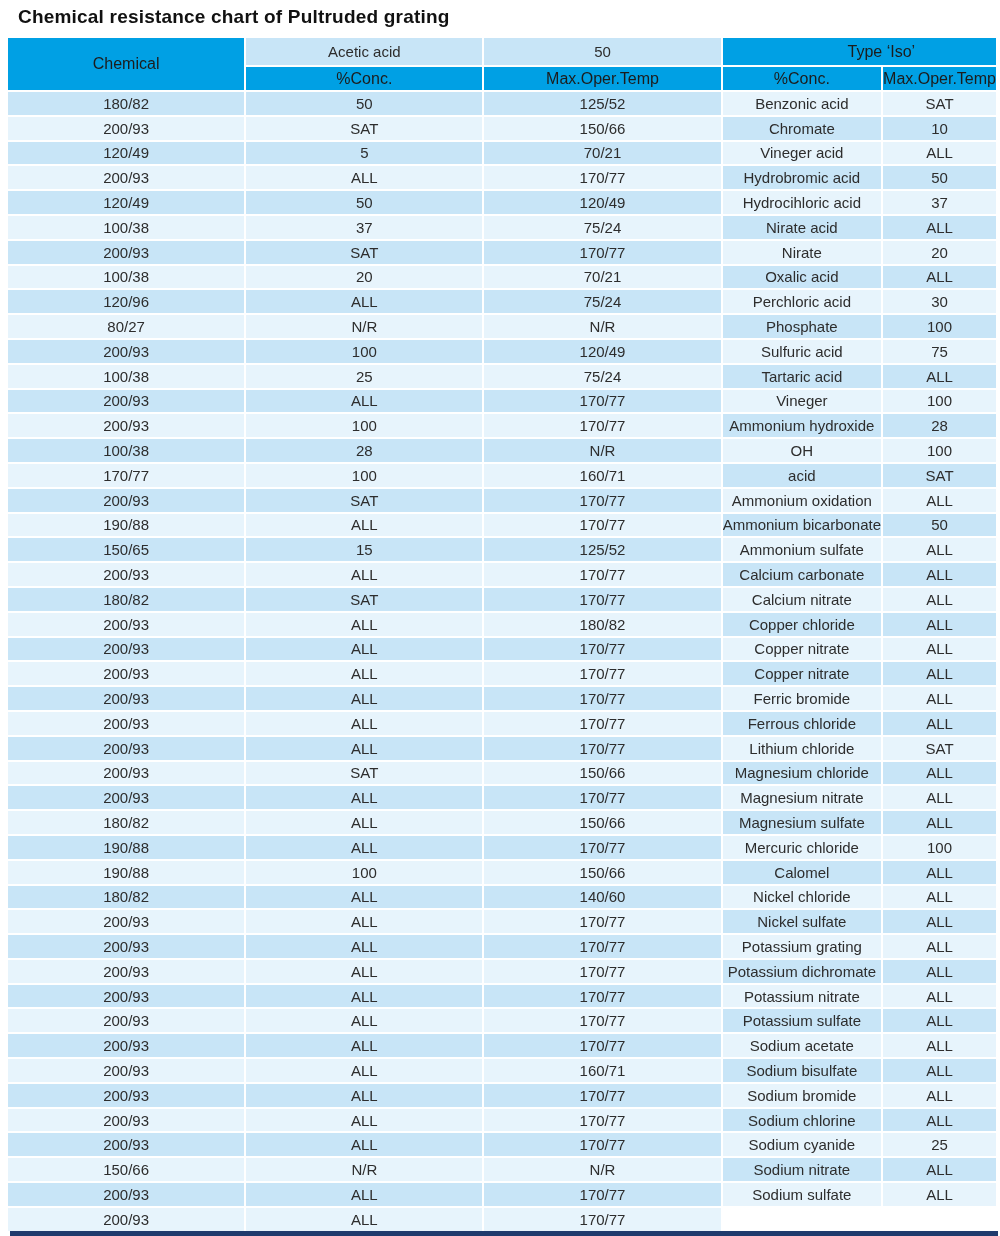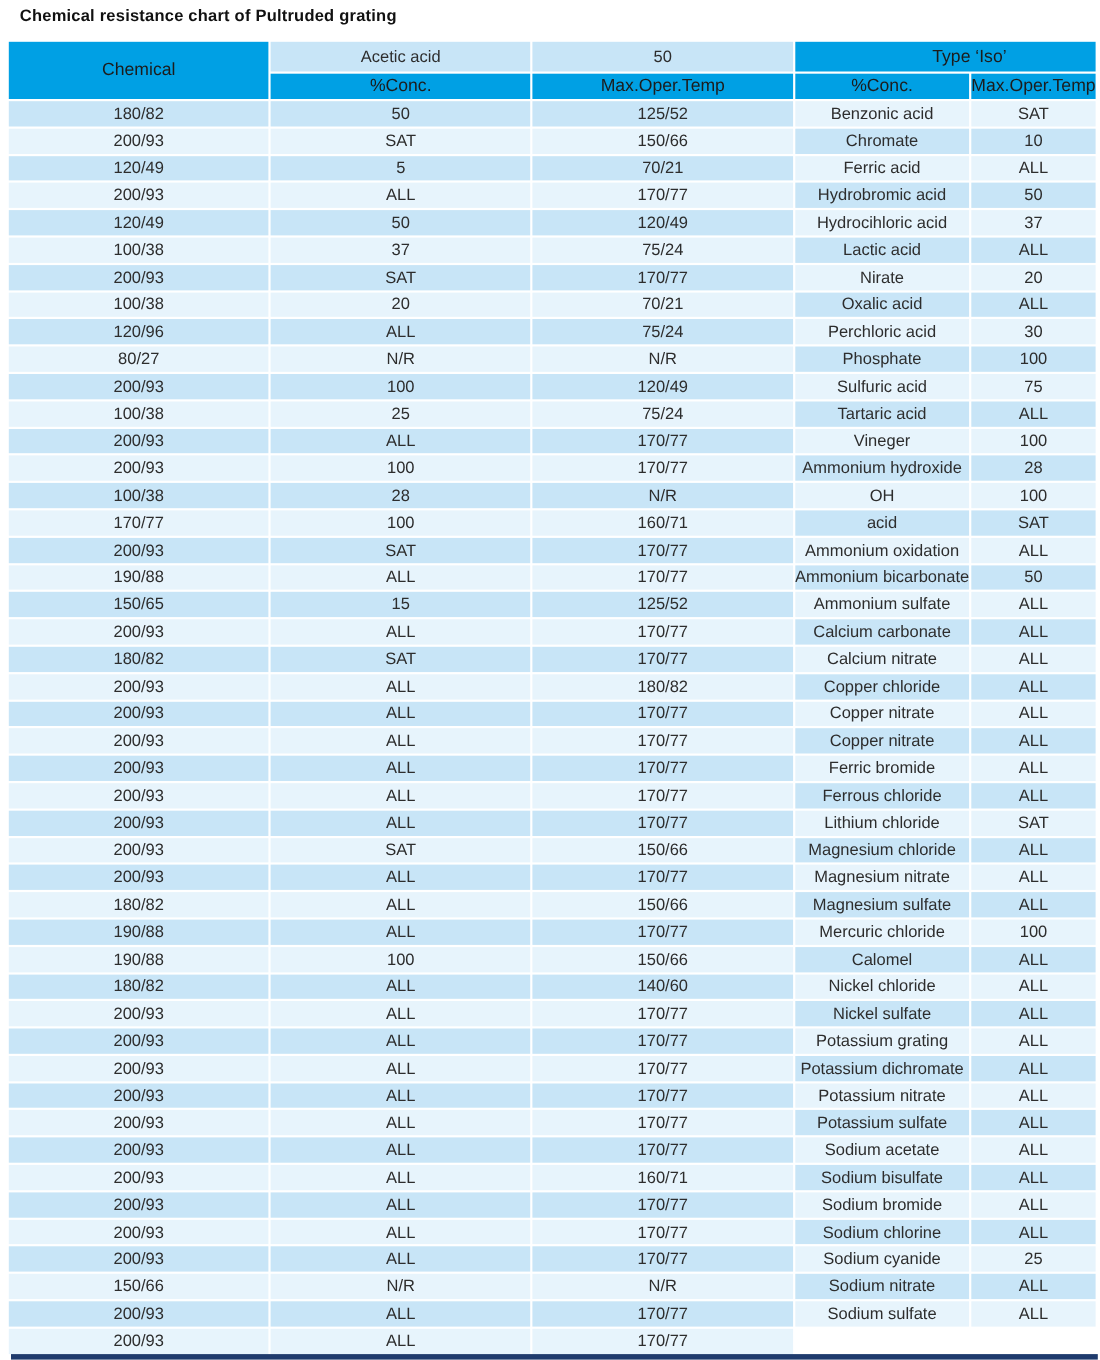--- a/index.html
+++ b/index.html
@@ -7,21 +7,21 @@
     width: 1000px; height: 1236px;
     background: #ffffff;
     font-family: "Liberation Sans", sans-serif;
     position: relative;
     overflow: hidden;
   }
   .page-title {
     position: absolute;
     left: 18px; top: 6px;
     margin: 0;
-    font-size: 15px;
+    font-size: 19px;
     font-weight: bold;
     color: #111111;
     letter-spacing: 0.2px;
   }
   .res-table {
     position: absolute;
     left: 8px; top: 38px;
     width: 988px;
     display: grid;
     grid-template-columns: repeat(3, 1fr);
@@ -83,36 +83,36 @@
     <div class="cell shade-b">Benzonic acid</div>
     <div class="cell shade-b">SAT</div>
     <div class="cell shade-b">200/93</div>
     <div class="cell shade-b">SAT</div>
     <div class="cell shade-b">150/66</div>
     <div class="cell shade-a">Chromate</div>
     <div class="cell shade-a">10</div>
     <div class="cell shade-a">120/49</div>
     <div class="cell shade-a">5</div>
     <div class="cell shade-a">70/21</div>
-    <div class="cell shade-b">Ferric acid</div>
+    <div class="cell shade-b">Vineger acid</div>
     <div class="cell shade-b">ALL</div>
     <div class="cell shade-b">200/93</div>
     <div class="cell shade-b">ALL</div>
     <div class="cell shade-b">170/77</div>
     <div class="cell shade-a">Hydrobromic acid</div>
     <div class="cell shade-a">50</div>
     <div class="cell shade-a">120/49</div>
     <div class="cell shade-a">50</div>
     <div class="cell shade-a">120/49</div>
     <div class="cell shade-b">Hydrocihloric acid</div>
     <div class="cell shade-b">37</div>
     <div class="cell shade-b">100/38</div>
     <div class="cell shade-b">37</div>
     <div class="cell shade-b">75/24</div>
-    <div class="cell shade-a">Lactic acid</div>
+    <div class="cell shade-a">Nirate acid</div>
     <div class="cell shade-a">ALL</div>
     <div class="cell shade-a">200/93</div>
     <div class="cell shade-a">SAT</div>
     <div class="cell shade-a">170/77</div>
     <div class="cell shade-b">Nirate</div>
     <div class="cell shade-b">20</div>
     <div class="cell shade-b">100/38</div>
     <div class="cell shade-b">20</div>
     <div class="cell shade-b">70/21</div>
     <div class="cell shade-a">Oxalic acid</div>

